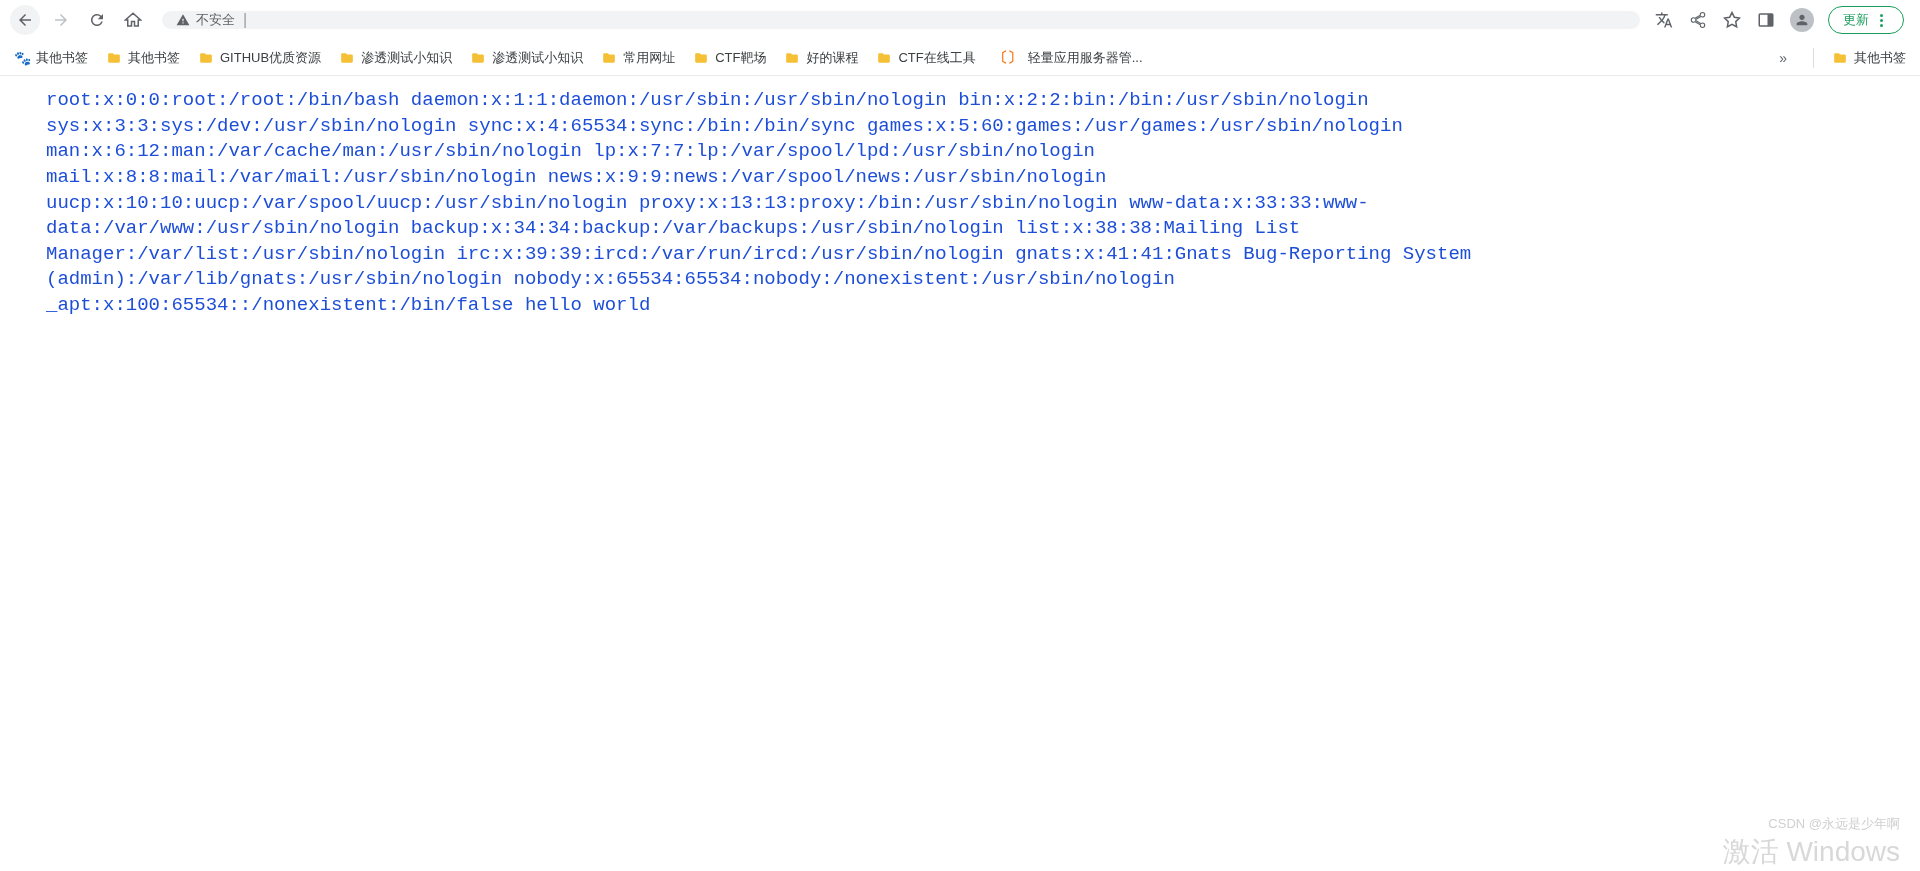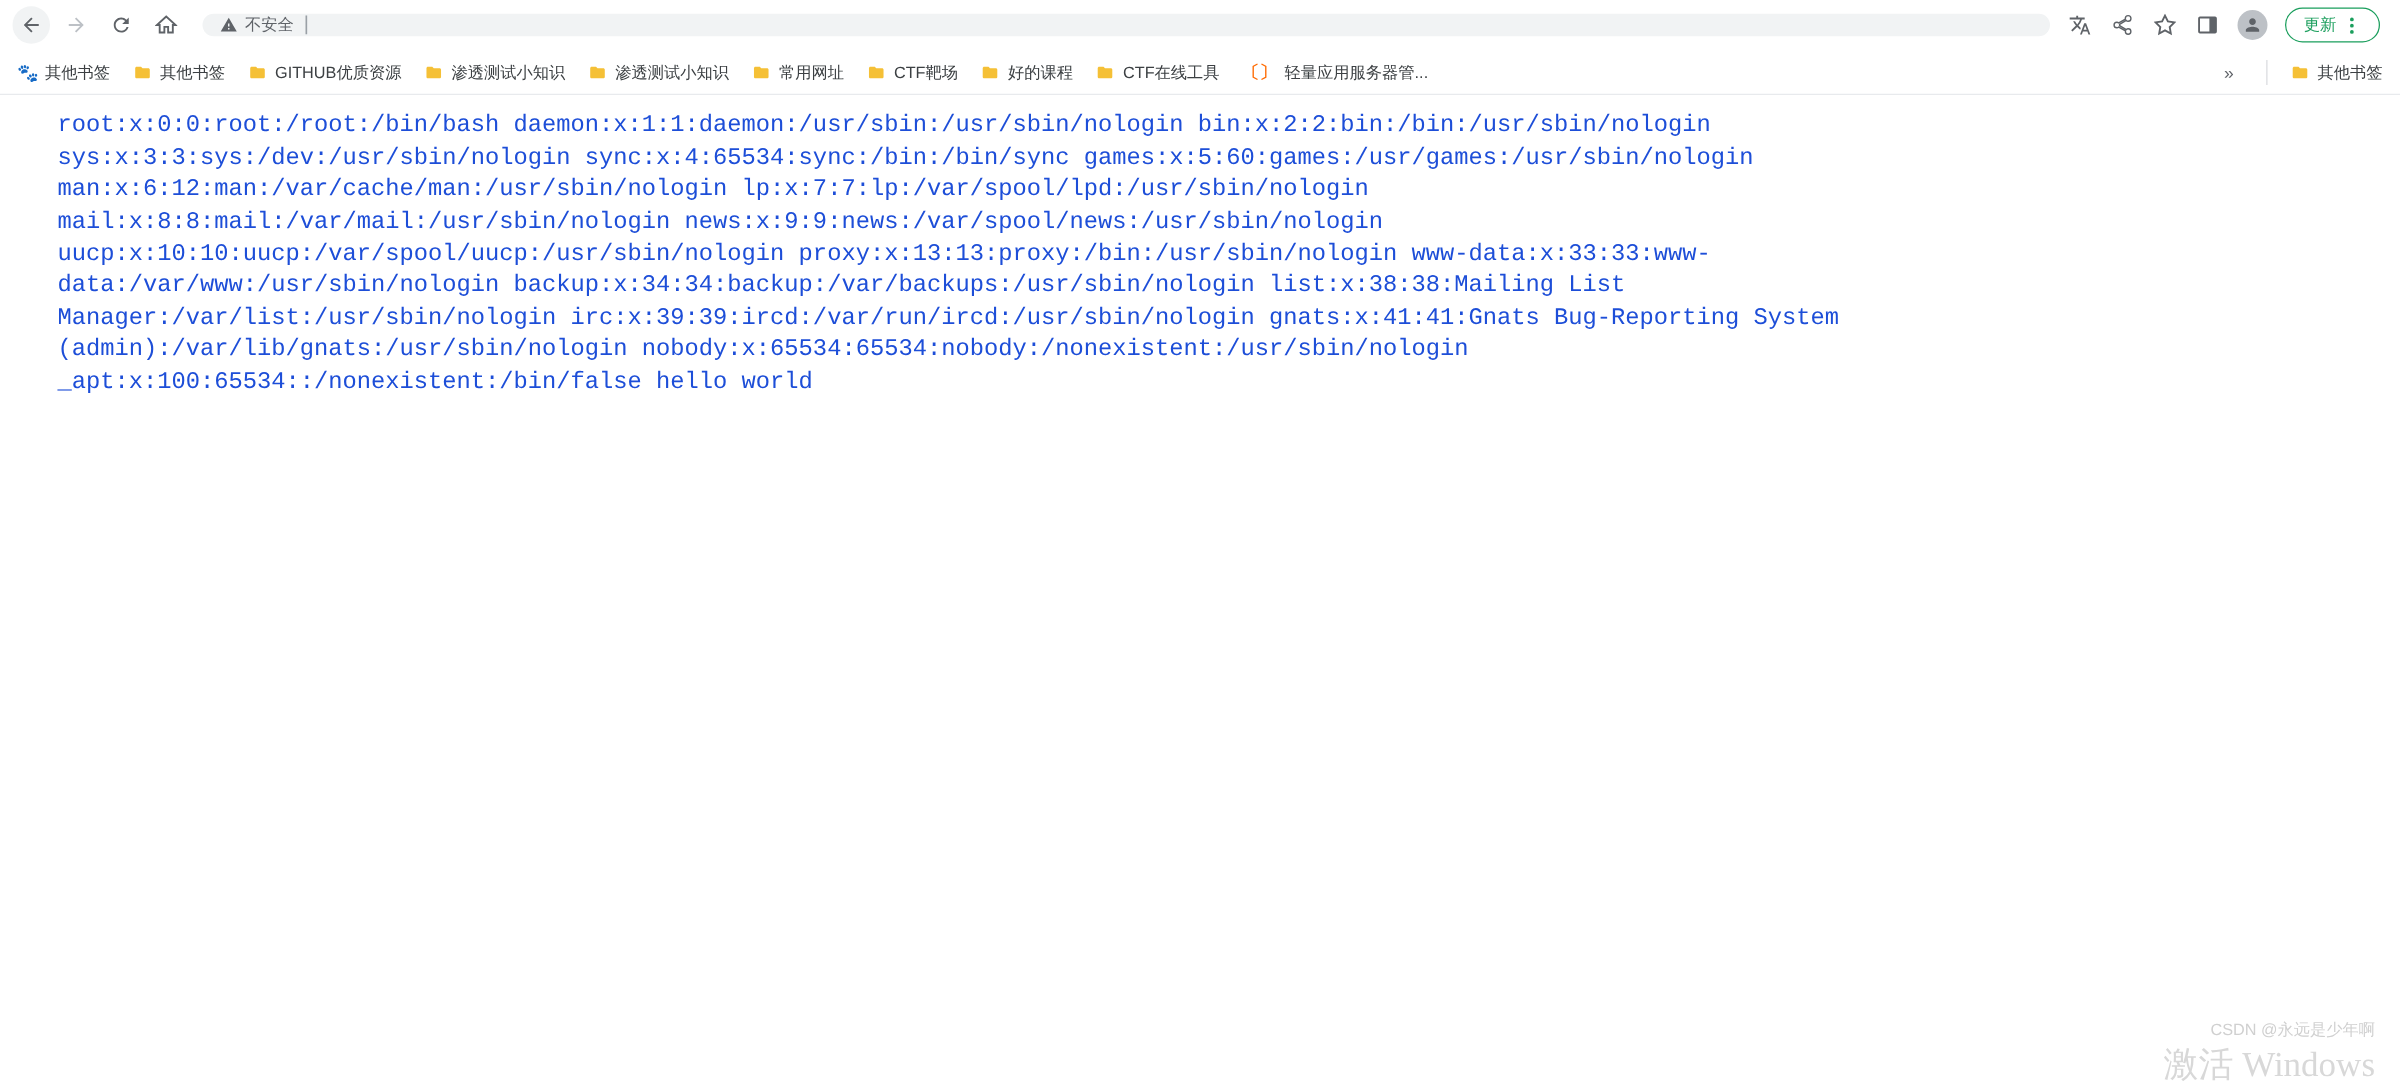--- a/index.html
+++ b/index.html
@@ -210,21 +210,21 @@
       right: 20px;
       color: #d0d0d0;
       font-size: 13px;
     }
     .watermark2 {
       position: absolute;
       bottom: 0px;
       right: 20px;
       color: #d8d8d8;
       font-size: 28px;
-      font-family: Liberation Serif, serif;
+      font-family: Liberation Sans, sans-serif;
     }
   </style>
 </head>
 <body>
 
 <div class="toolbar">
   <button class="nav-btn">
     <svg viewBox="0 0 24 24">
         <path d="M20 11H7.83l5.59-5.59L12 4l-8 8 8 8 1.41-1.41L7.83 13H20v-2z"></path>
       </svg>

